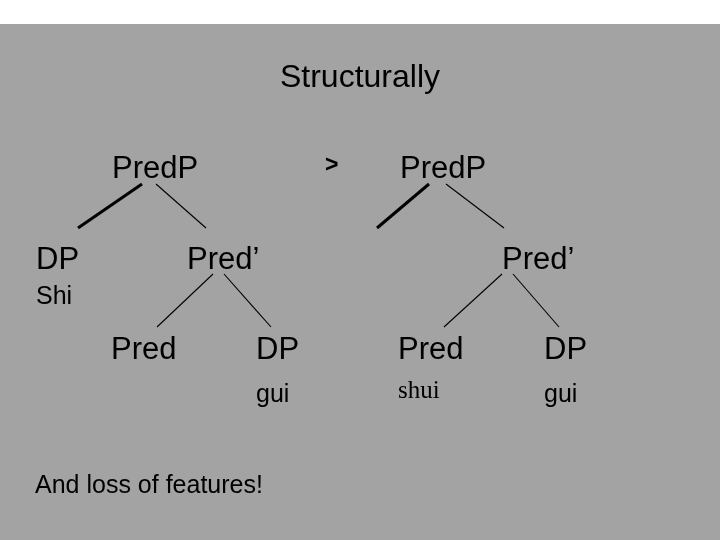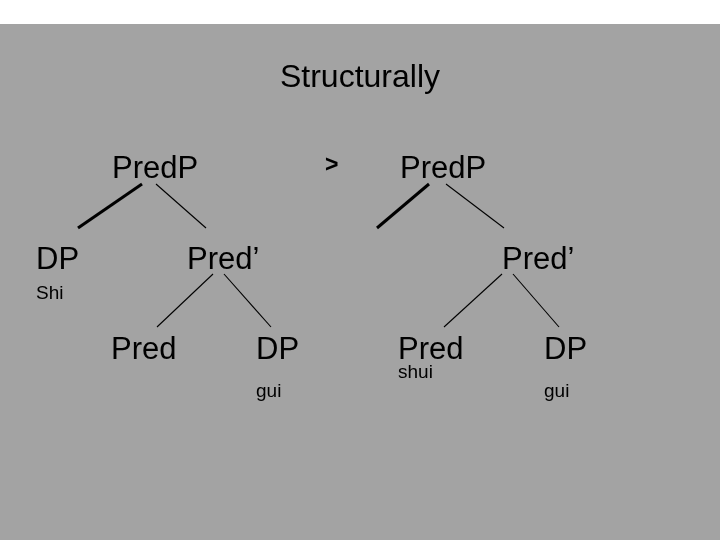--- a/index.html
+++ b/index.html
@@ -28,21 +28,21 @@
     font-size: 32px;
     left: 0;
     top: 36px;
     width: 720px;
     text-align: center;
   }
   .node {
     font-size: 31px;
   }
   .caption {
-    font-size: 19px;
+    font-size: 25px;
     text-align: center;
   }
   .op {
     font-size: 23px;
     font-weight: bold;
   }
   .footer {
     font-size: 25px;
   }
   svg.branches {
@@ -97,20 +97,21 @@
   <div class="txt caption" style="left:256px; top:357px;">gui</div>
 
   <div class="txt op" style="left:325px; top:129px;">&gt;</div>
 
   <div class="txt node" style="left:400px; top:128px;">PredP</div>
 
   <div class="txt node" style="left:502px; top:219px;">Pred’</div>
 
   <div class="txt node" style="left:398px; top:309px;">Pred</div>
 
-  <div class="txt caption" style="left:398px; top:338px;">shui</div>
+  <div class="txt caption" style="left:398px; top:353px;font-family:Liberation Serif, serif;">shui</div>
 
   <div class="txt node" style="left:544px; top:309px;">DP</div>
 
   <div class="txt caption" style="left:544px; top:357px;">gui</div>
 
+  <div class="txt footer" style="left:35px; top:448px;">And loss of features!</div>
 
 </div>
 
 </body></html>

